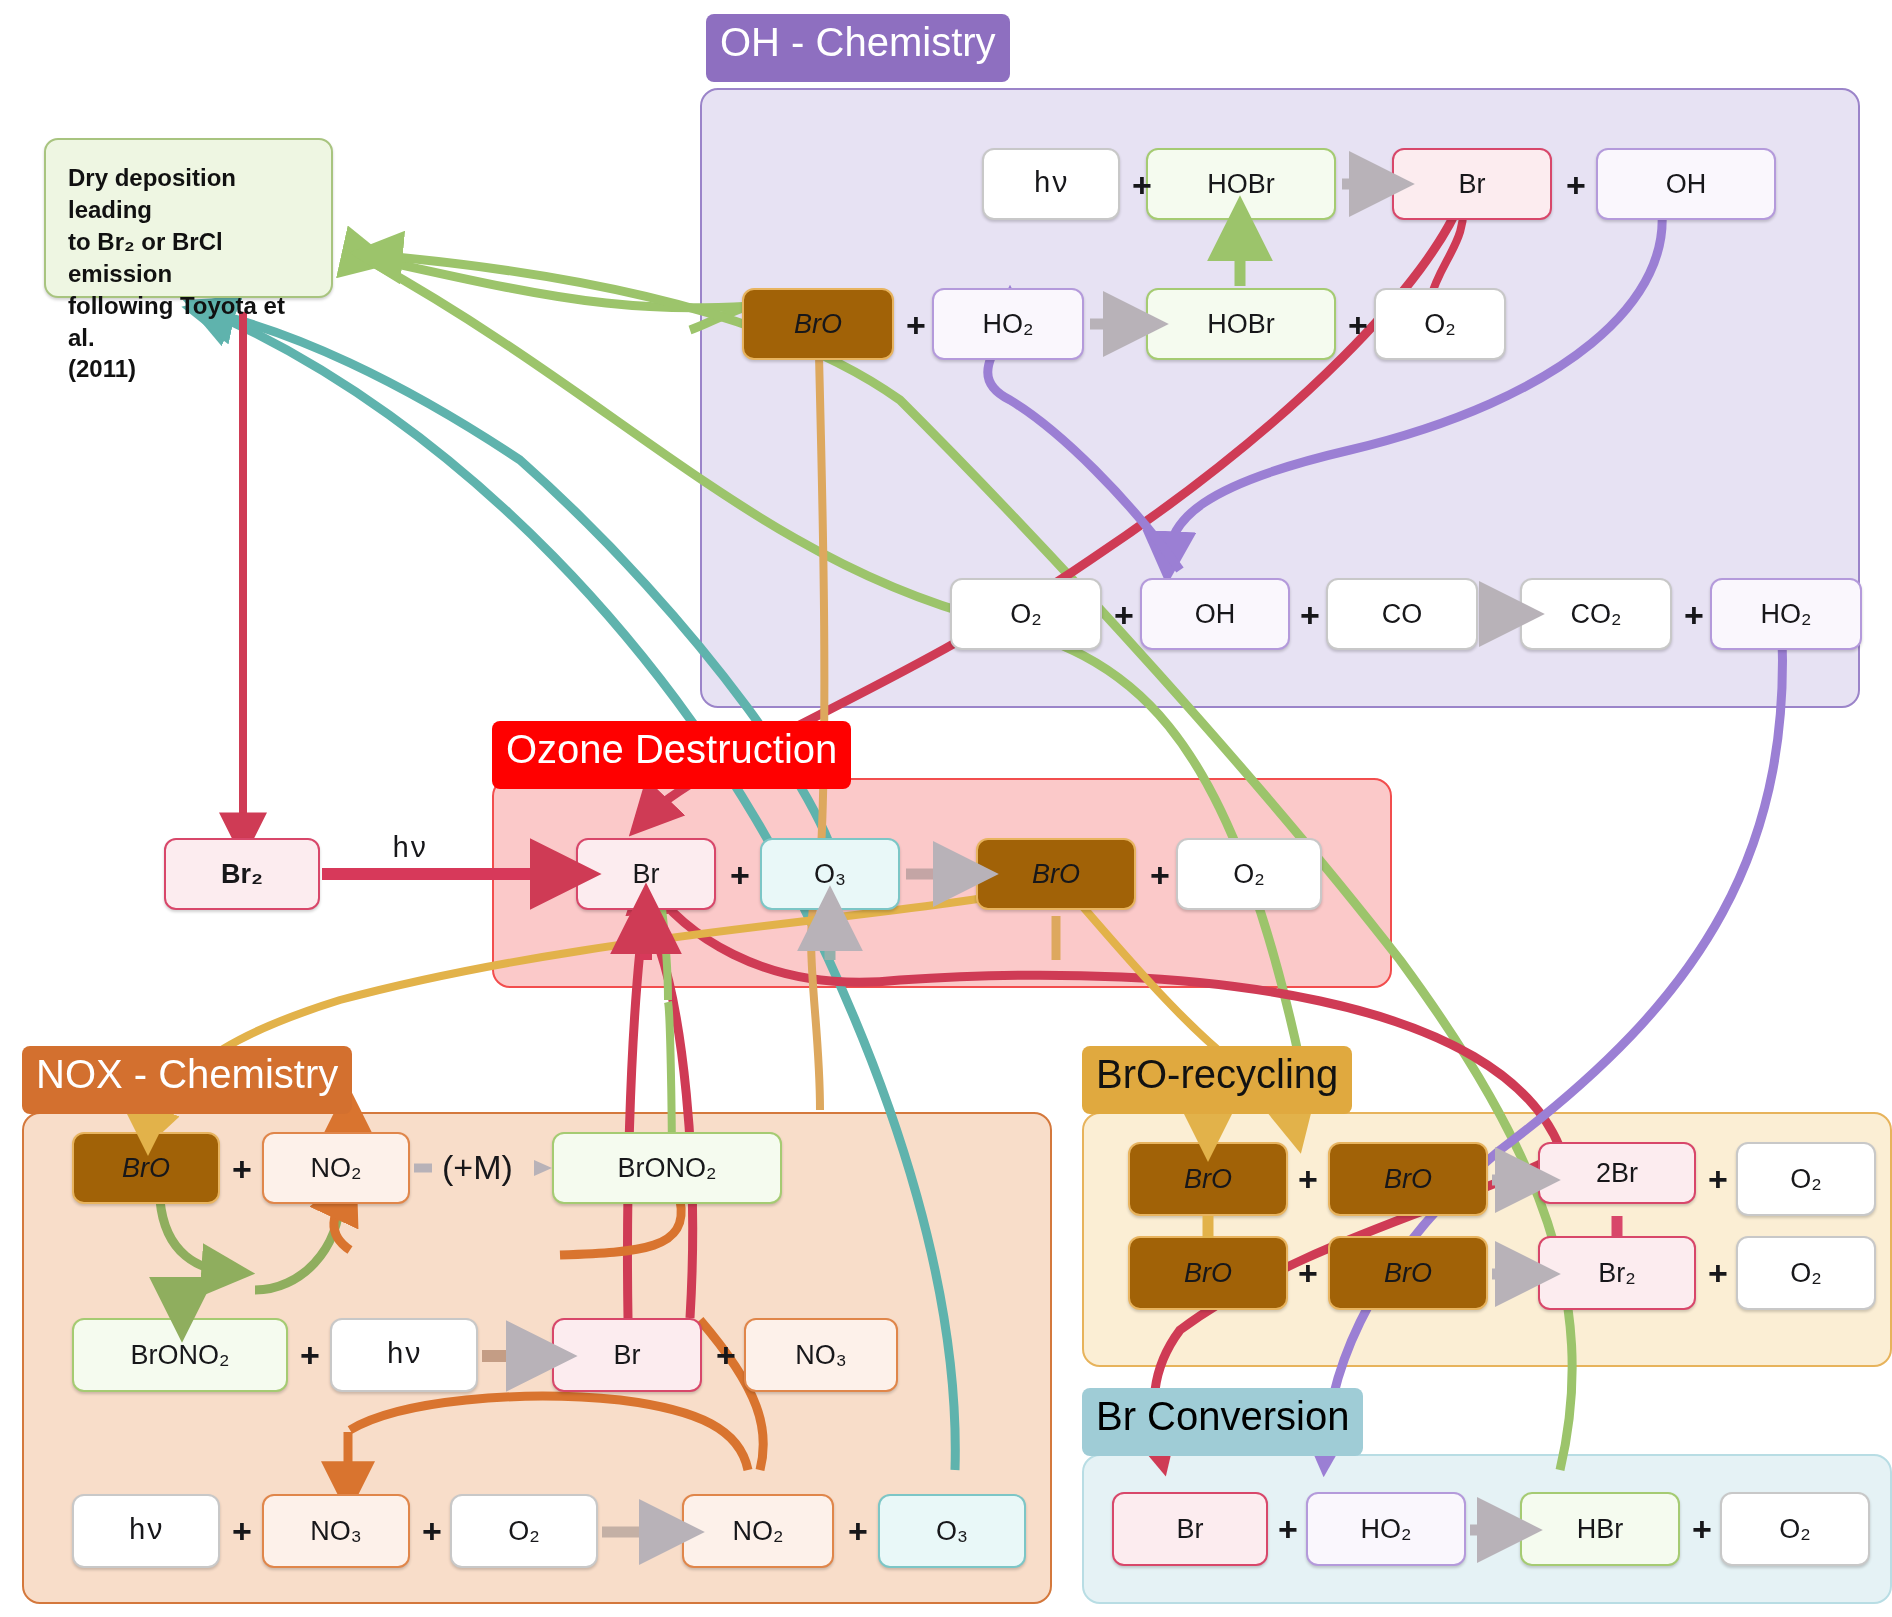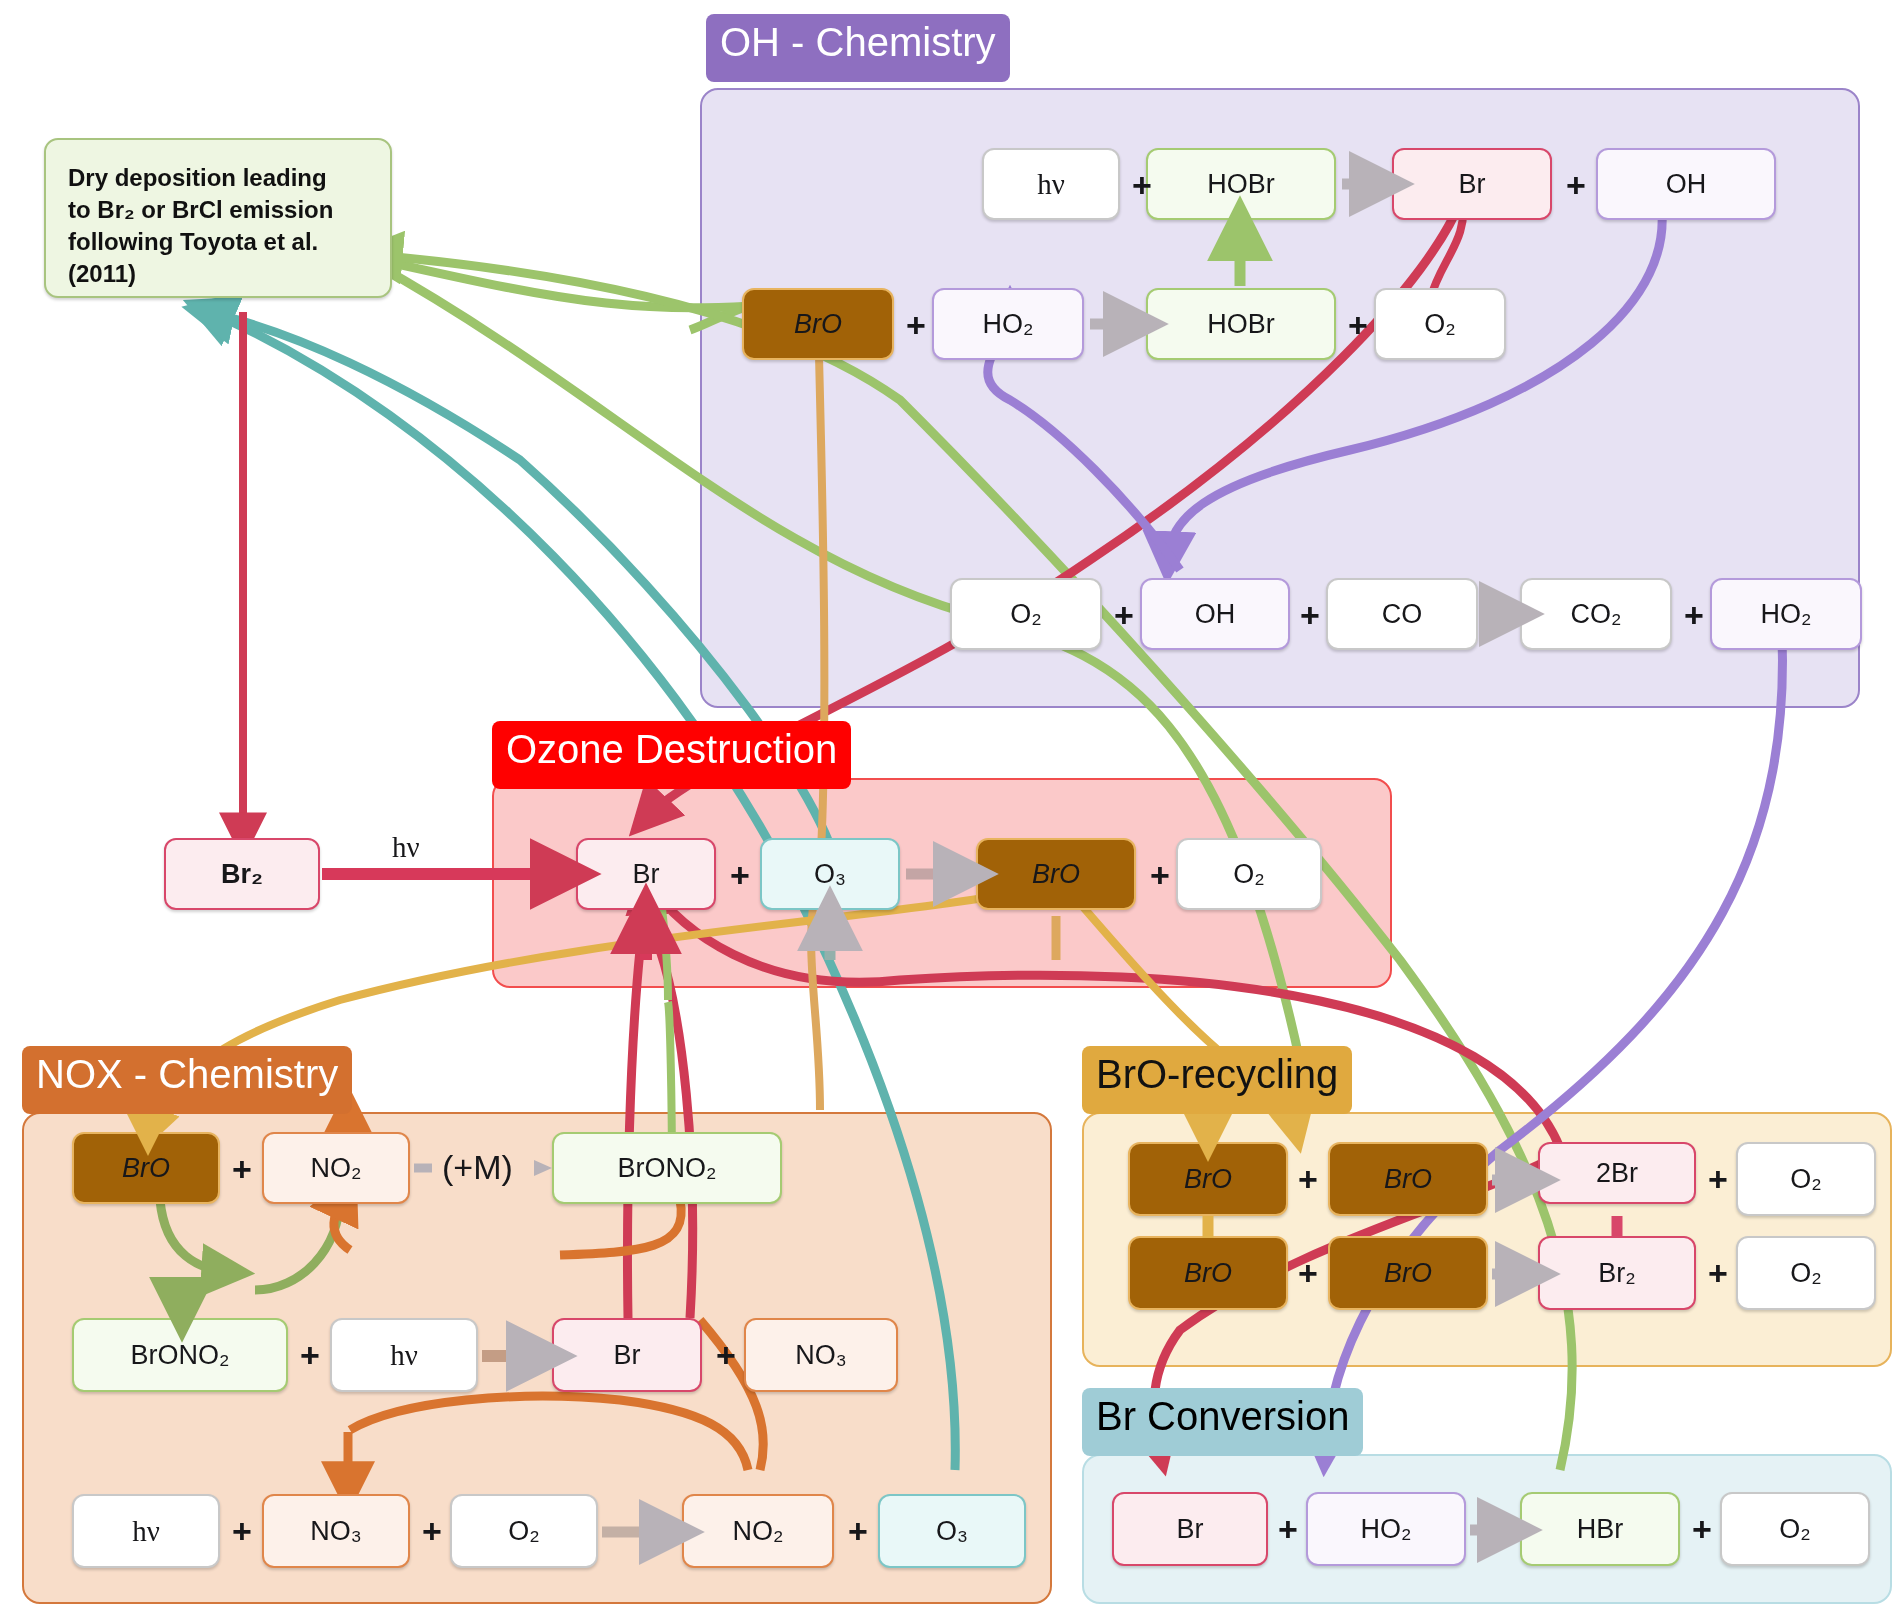--- a/index.html
+++ b/index.html
@@ -30,23 +30,23 @@
   .n-red   {background:#fcecef;border-color:#d8476a;}
   .n-purple{background:#faf7fd;border-color:#b49adb;}
   .n-orange{background:#a16207;border-color:#e8b45f;font-style:italic;}
   .n-cyan  {background:#e9f8f8;border-color:#7cc6c6;}
   .n-no2   {background:#fdf1ea;border-color:#e0864a;}
 
   .plus{position:absolute;font-size:34px;color:#17171a;z-index:31;font-weight:600;
         display:flex;align-items:center;justify-content:center;}
   .lbl{position:absolute;font-size:30px;color:#17171a;z-index:31;font-family:"Liberation Serif",serif;}
   .lbl-m{position:absolute;font-size:34px;color:#17171a;z-index:31;}
-  .hv{font-family:Liberation Serif, serif;font-size:29px;}
-
-  #drydep{left:44px;top:138px;width:348px;height:160px;border-radius:14px;border:2px solid #a8c47f;
+  .hv{font-family:Liberation Mono, monospace;font-size:29px;}
+
+  #drydep{left:44px;top:138px;width:289px;height:160px;border-radius:14px;border:2px solid #a8c47f;
           background:#eef6e2;box-shadow:0 2px 3px rgba(0,0,0,.18);z-index:30;position:absolute;
           display:block;padding:22px 20px 0 22px;box-sizing:border-box;font-weight:bold;font-size:24px;line-height:1.33;color:#111;}
 
   svg#wires{position:absolute;left:0;top:0;width:1892px;height:1617px;z-index:20;pointer-events:none;}
   svg#wires-top{position:absolute;left:0;top:0;width:1892px;height:1617px;z-index:35;pointer-events:none;}
 </style>
 </head>
 <body>
 
 <div id="root">

